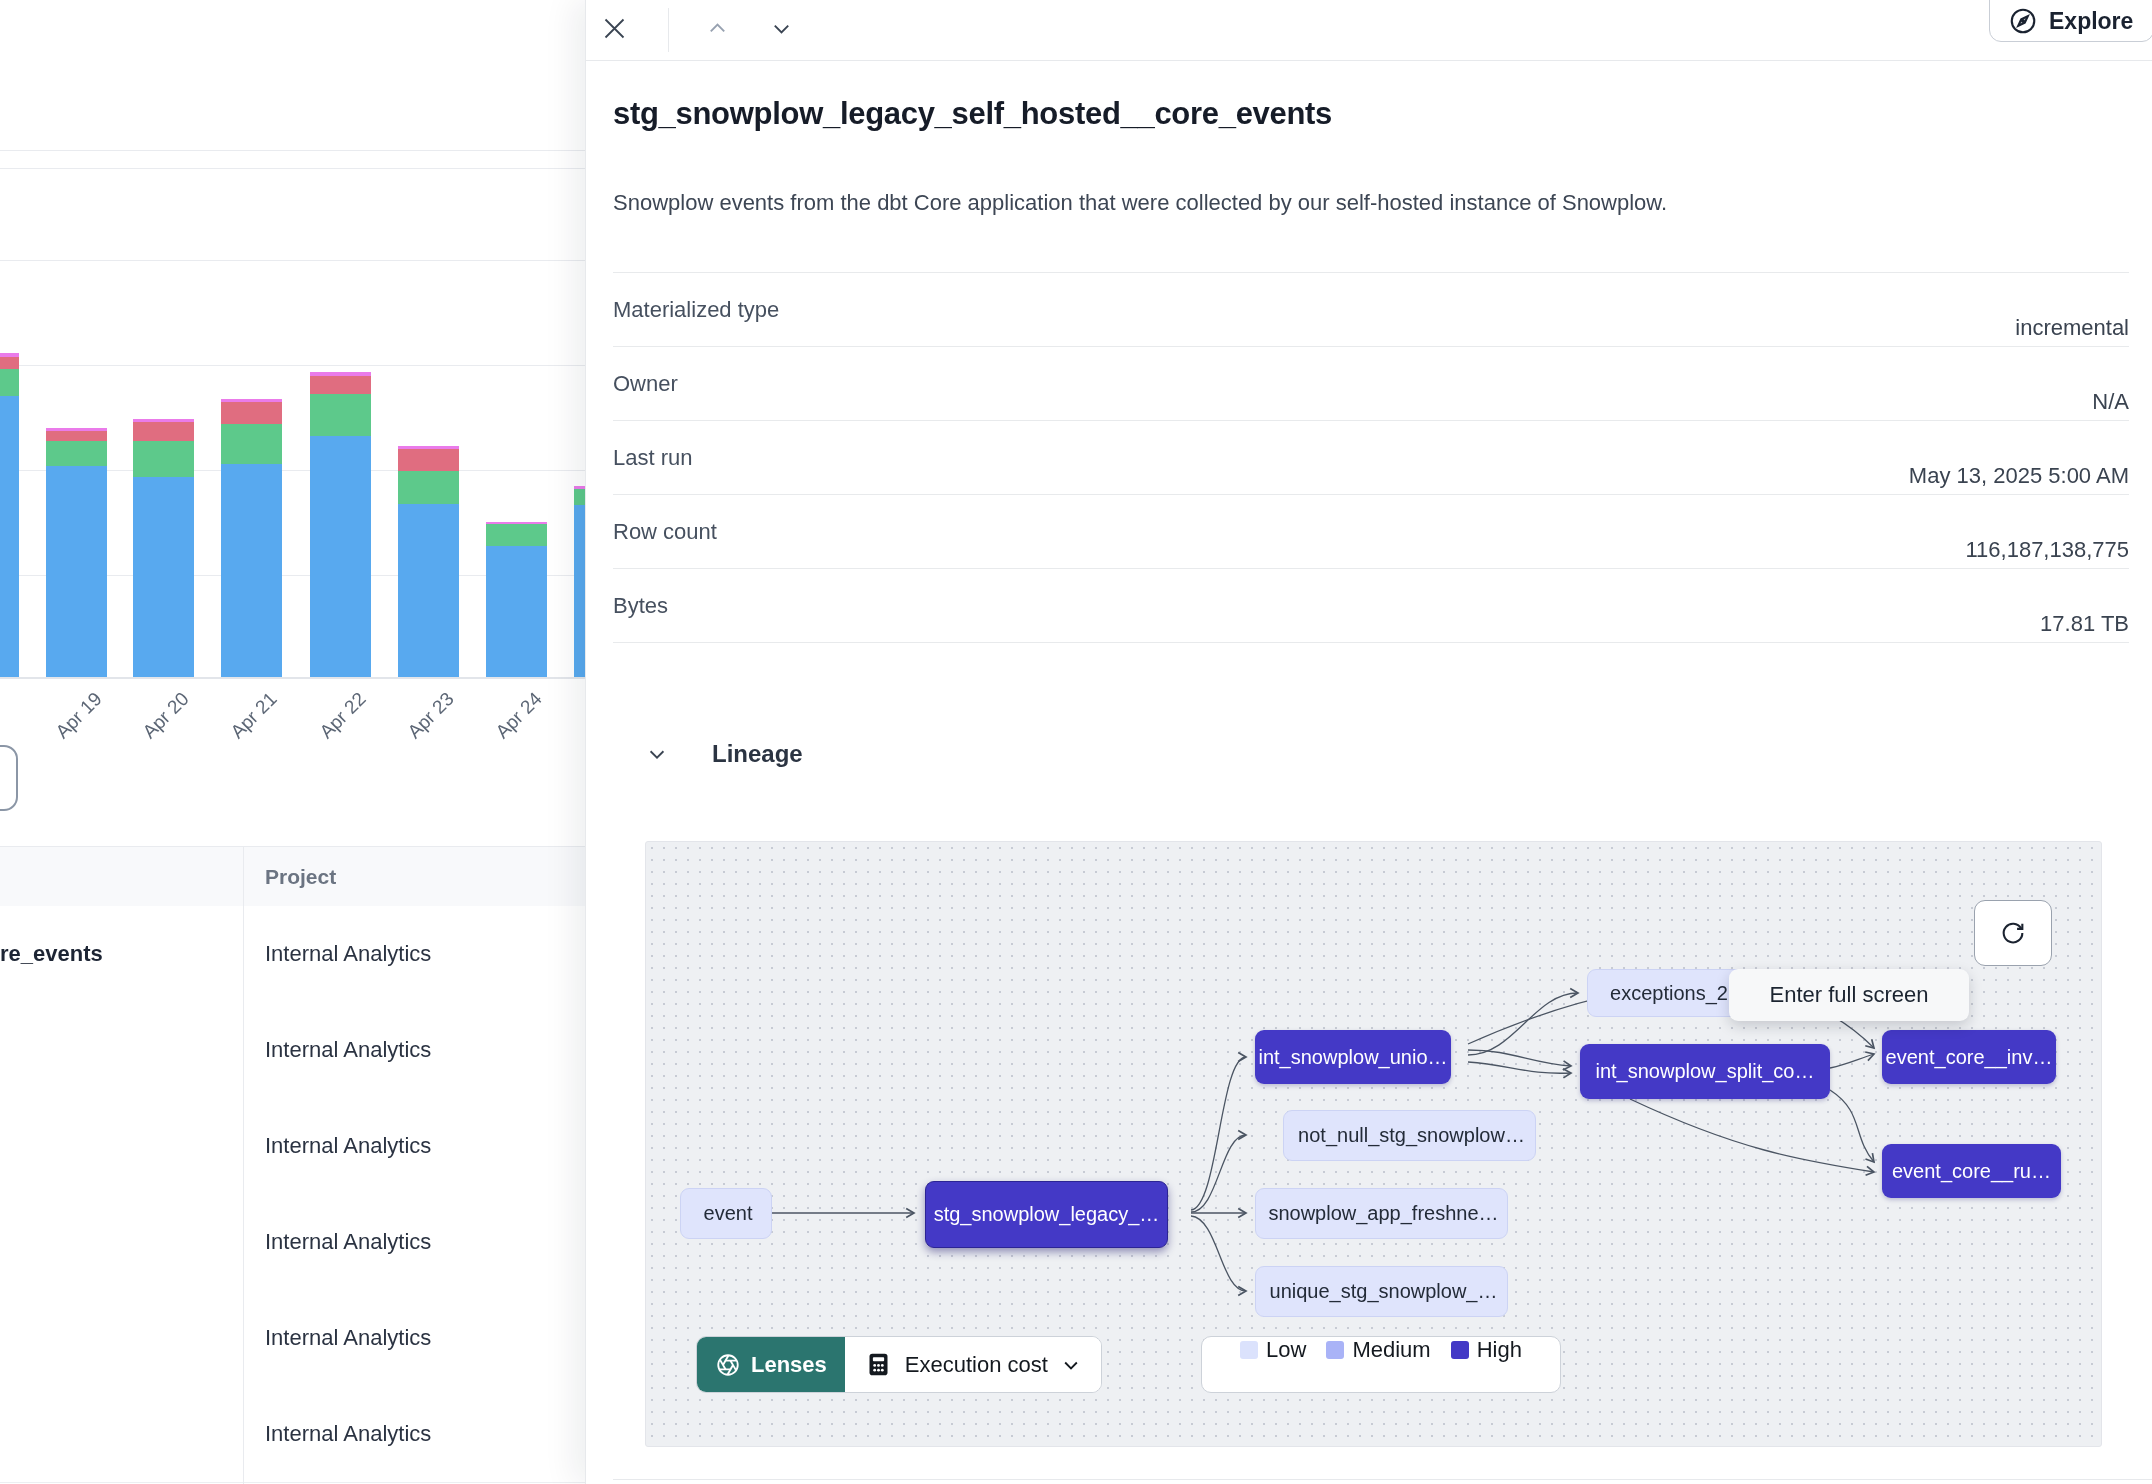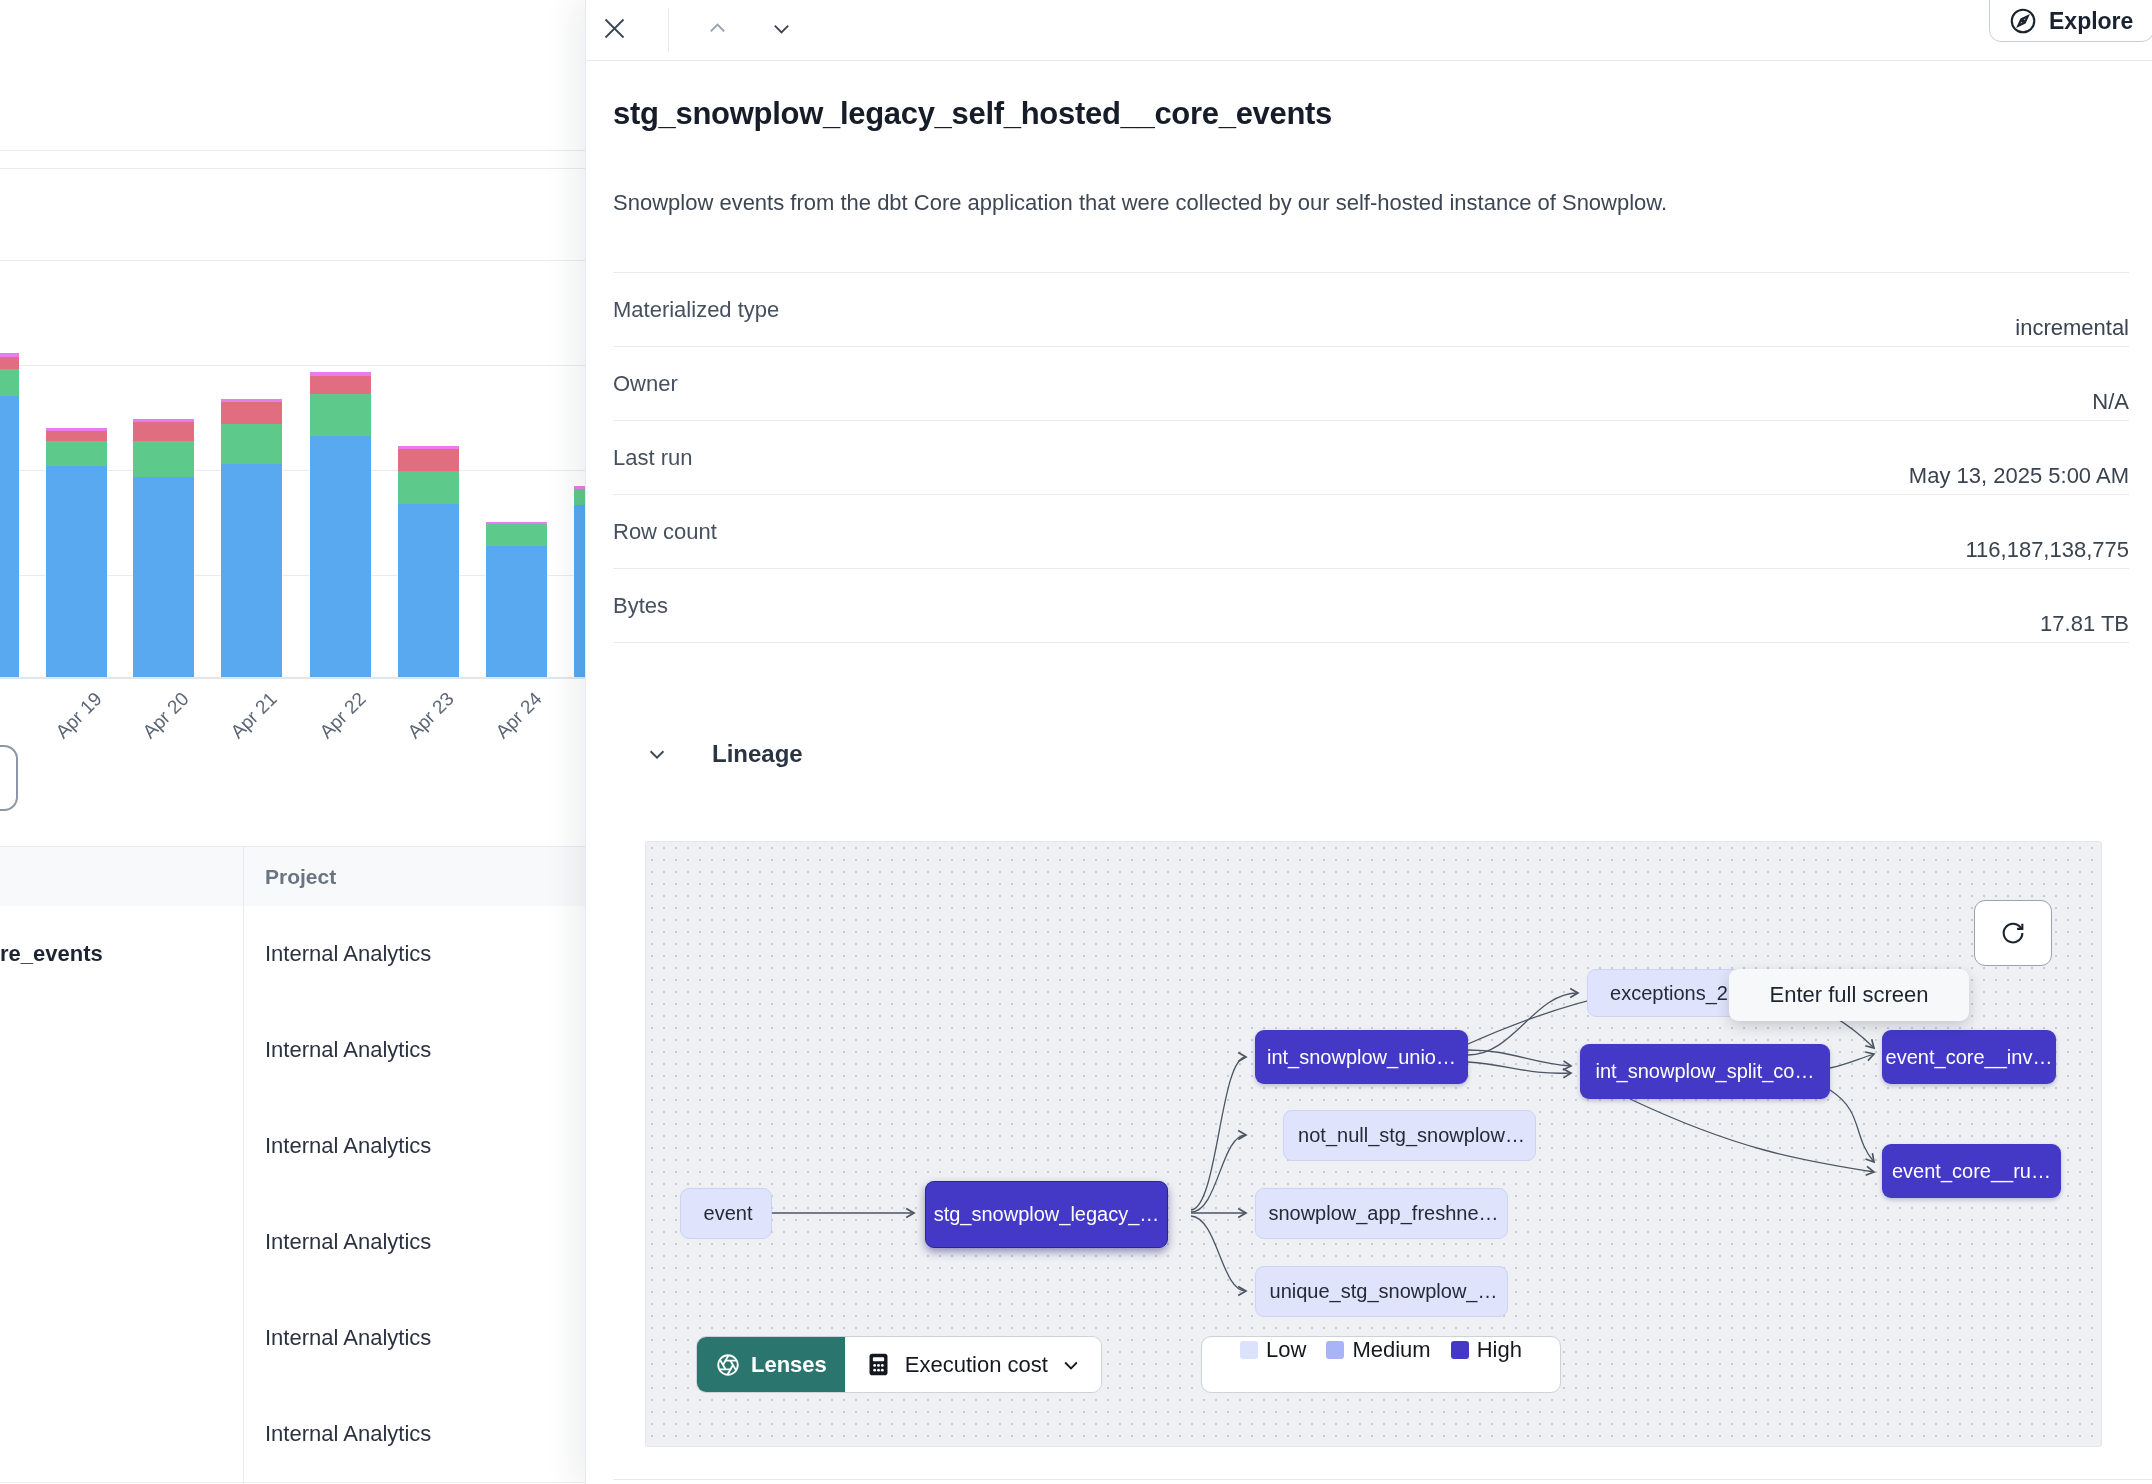--- a/index.html
+++ b/index.html
@@ -264,21 +264,21 @@
         <path d="M822 220 C864 223 882 233 925 231" marker-end="url(#arr)"></path>
         <path d="M822 202 C1010 118 1148 126 1228 206" marker-end="url(#arr)"></path>
         <path d="M1184 226 C1202 222 1212 217 1228 212" marker-end="url(#arr)"></path>
         <path d="M1184 248 C1218 270 1206 294 1228 320" marker-end="url(#arr)"></path>
         <path d="M984 257 C1090 307 1152 318 1228 330" marker-end="url(#arr)"></path>
       </g>
     </svg>
     <div id="nodes">
         <div class="node low" style="left: 34px; top: 346px; width: 92px; height: 51px;">event</div>
         <div class="node high selected" style="left: 279px; top: 339px; width: 243px; height: 67px;">stg_snowplow_legacy_…</div>
-        <div class="node high" style="left: 609px; top: 188px; width: 213px; height: 54px;">int_snowplow_unio…</div>
+        <div class="node high" style="left: 609px; top: 188px; width: 196px; height: 54px;">int_snowplow_unio…</div>
         <div class="node low" style="left: 609px; top: 268px; width: 253px; height: 51px; margin-left: 28px;">not_null_stg_snowplow…</div>
         <div class="node low" style="left: 609px; top: 346px; width: 253px; height: 51px;">snowplow_app_freshne…</div>
         <div class="node low" style="left: 609px; top: 424px; width: 253px; height: 51px;">unique_stg_snowplow_…</div>
         <div class="node low" style="left: 941px; top: 127px; width: 160px; height: 48px;">exceptions_2</div>
         <div class="node high" style="left: 934px; top: 202px; width: 250px; height: 55px;">int_snowplow_split_co…</div>
         <div class="node high" style="left: 1236px; top: 188px; width: 174px; height: 54px;">event_core__inv…</div>
         <div class="node high" style="left: 1236px; top: 302px; width: 179px; height: 54px;">event_core__ru…</div>
       </div>
 
     <button id="refresh-btn">

